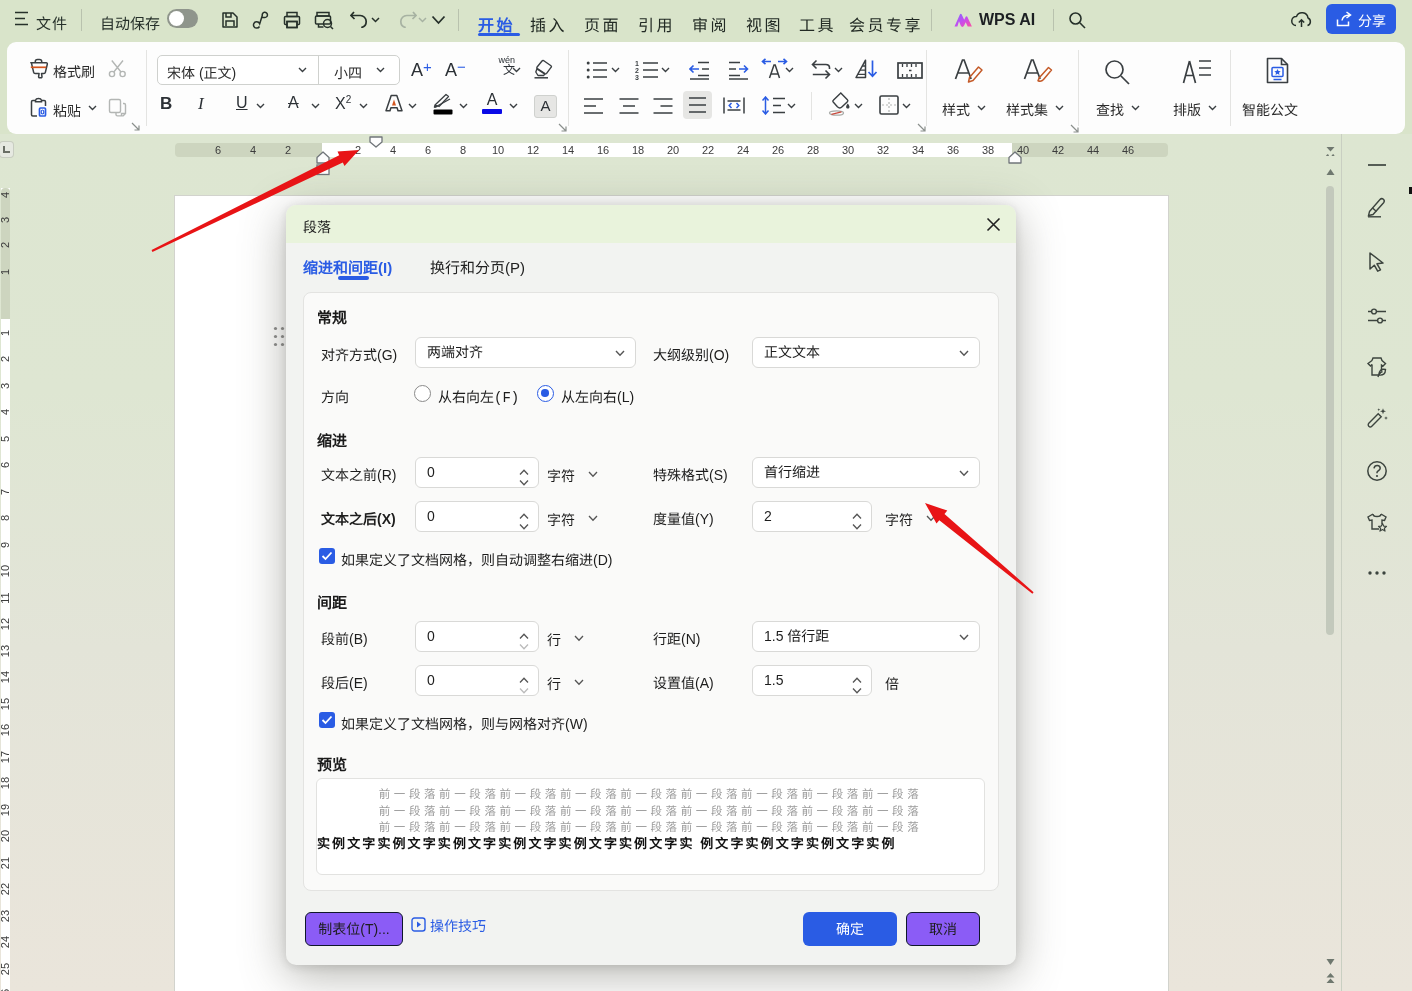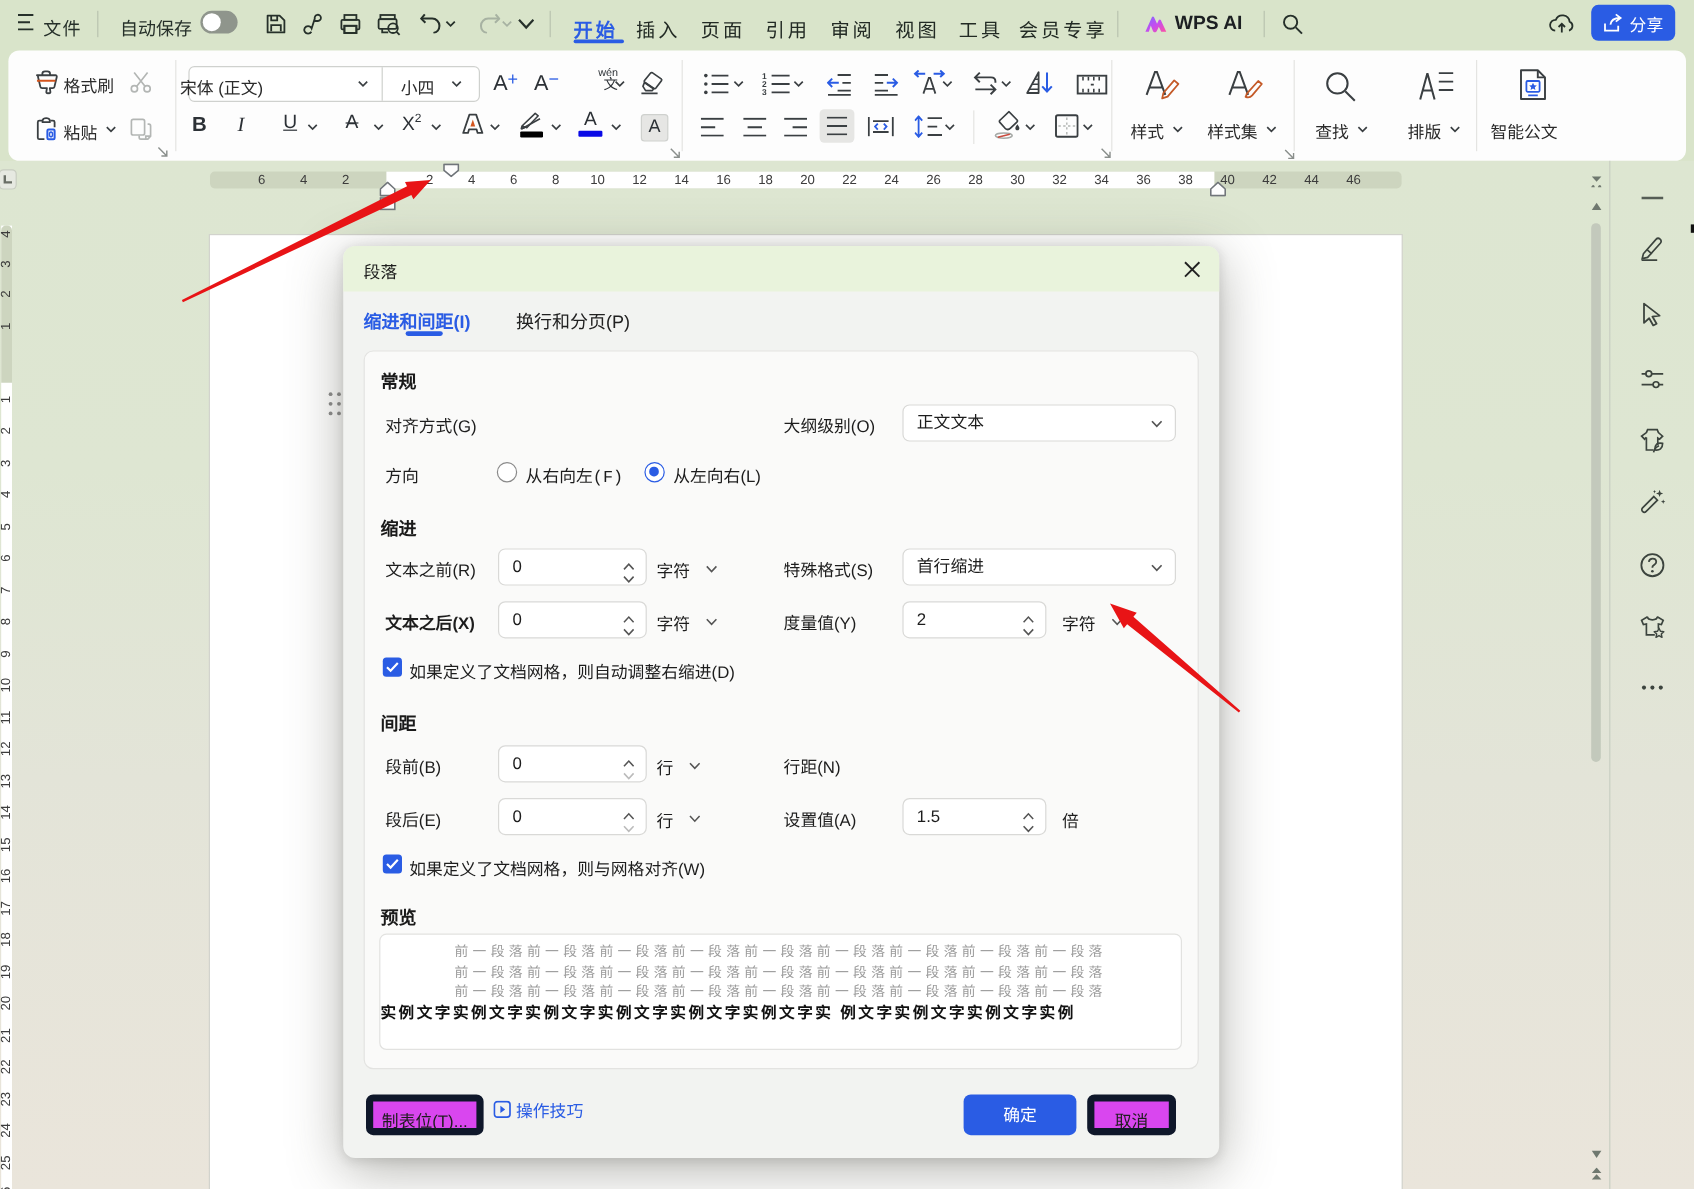--- a/index.html
+++ b/index.html
@@ -44,21 +44,21 @@
   .lbl{position:absolute;font-size:14px;color:#1d1d1d;}
   .selbox{position:absolute;height:31px;background:#fff;border:1px solid #d9d9d7;border-radius:6px;box-sizing:border-box;
       font-size:14px;color:#1d1d1d;line-height:29px;padding-left:11px;}
   .selchev{position:absolute;right:10px;top:12px;width:10px;height:7px;}
   .spinbox{position:absolute;width:124px;height:31px;background:#fff;border:1px solid #d9d9d7;border-radius:6px;box-sizing:border-box;
       font-size:14px;color:#1d1d1d;line-height:29px;padding-left:11px;}
   .spinar{position:absolute;right:9px;width:10px;height:29px;}
   .unit{position:absolute;font-size:14px;color:#1d1d1d;}
   .cb{position:absolute;width:16px;height:16px;background:#2a5ce4;border-radius:3px;}
   .btn{position:absolute;height:34px;border-radius:6px;box-sizing:border-box;font-size:14px;text-align:center;line-height:32px;}
-  .btnw{background:#d946ef;border:6px solid #0f172a;color:#1d1d1d;}
+  .btnw{background:#8b5cf6;border:1px solid #0f172a;color:#1d1d1d;}
   .btnb{background:#2a5ce4;color:#fff;line-height:34px;}
   
   #arrows{position:absolute;left:0;top:0;width:1412px;height:991px;pointer-events:none;}
 </style>
 </head>
 <body>
 <div id="app">
   <div id="docbg"></div>
   <div id="topbar">
     <svg class="abs" style="left:15px;top:11px" width="13" height="15" viewBox="0 0 13 15">
@@ -173,21 +173,21 @@
         <rect x="2.5" y="2.5" width="11" height="13" rx="1.5"></rect>
         <path d="M9 16v1.5c0 .8.6 1.4 1.4 1.4h5.8l2.3-2.5V7.9c0-.8-.6-1.4-1.4-1.4H16M14.5 19v-2.5h4"></path>
       </svg>
     <svg class="expand" style="left:124px;top:80px" viewBox="0 0 9 9">
         <path d="M1 1l7 7M8 3.5V8H3.5" stroke="#8a8f8c" stroke-width="1.2" fill="none"></path>
       </svg>
     <div class="tsep" style="left:139px"></div>
 
     <div class="abs" style="left:150px;top:13px;width:243px;height:30px;border:1px solid #cfd1ce;border-radius:5px;box-sizing:border-box;background:#fff;"></div>
     <div class="abs" style="left:311px;top:14px;width:1px;height:28px;background:#cfd1ce;"></div>
-    <div class="tbtext" style="left:143px;top:20px">宋体 (正文)</div>
+    <div class="tbtext" style="left:160px;top:20px">宋体 (正文)</div>
     <svg class="chev" style="left:291px;top:25px" viewBox="0 0 9 6">
         <path d="M1 1l3.5 3.5L8 1" stroke="#3a3f42" stroke-width="1.4" fill="none"></path>
       </svg>
     <div class="tbtext" style="left:327px;top:20px">小四</div>
     <svg class="chev" style="left:369px;top:25px" viewBox="0 0 9 6">
         <path d="M1 1l3.5 3.5L8 1" stroke="#3a3f42" stroke-width="1.4" fill="none"></path>
       </svg>
     <div class="abs" style="left:404px;top:16px;font-size:18px;color:#2c3136;">A<span style="color:#2a5ce4;font-size:15px;vertical-align:4px;">+</span></div>
     <div class="abs" style="left:438px;top:16px;font-size:18px;color:#2c3136;">A<span style="color:#2a5ce4;font-size:15px;vertical-align:4px;">−</span></div>
     <div class="abs" style="left:474px;top:14px;width:34px;text-align:right;color:#2c3136;">
@@ -542,20 +542,23 @@
     <div class="abs" style="left:17px;top:11px;font-size:14px;">段落</div>
     <svg class="abs" style="left:700px;top:12px" width="15" height="15" viewBox="0 0 15 15">
         <path d="M1.5 1.5l12 12M13.5 1.5l-12 12" stroke="#222" stroke-width="1.6"></path>
       </svg>
     <div class="abs" style="left:17px;top:51px;font-size:15px;font-weight:bold;color:#2a5ce4;">缩进和间距(I)</div>
     <div class="abs" style="left:52px;top:71px;width:31px;height:4px;background:#2a5ce4;border-radius:2px;"></div>
     <div class="abs" style="left:144px;top:51px;font-size:15px;color:#212121;">换行和分页(P)</div>
     <div id="dlgbox"></div>
     <div class="sechead" style="left:31px;top:101px;">常规</div>
     <div class="lbl" style="left:35px;top:139px;">对齐方式(G)</div>
+    <div class="selbox" style="left:129px;top:132px;width:221px;">两端对齐<svg class="selchev" viewBox="0 0 10 7">
+          <path d="M1 1l4 4.3L9 1" stroke="#555" stroke-width="1.4" fill="none"></path>
+        </svg></div>
     <div class="lbl" style="left:367px;top:139px;">大纲级别(O)</div>
     <div class="selbox" style="left:466px;top:132px;width:228px;">正文文本<svg class="selchev" viewBox="0 0 10 7">
           <path d="M1 1l4 4.3L9 1" stroke="#555" stroke-width="1.4" fill="none"></path>
         </svg></div>
     <div class="lbl" style="left:35px;top:181px;">方向</div>
     <div class="abs" style="left:128px;top:180px;width:17px;height:17px;border:1.5px solid #8a8a8a;border-radius:50%;box-sizing:border-box;background:#fff;"></div>
     <div class="lbl" style="left:152px;top:181px;font-family:Liberation Mono, monospace;">从右向左(F)</div>
     <div class="abs" style="left:251px;top:180px;width:17px;height:17px;border:1.8px solid #2a5ce4;border-radius:50%;box-sizing:border-box;background:#fff;">
         <div style="position:absolute;left:3px;top:3px;width:7.5px;height:7.5px;background:#2a5ce4;border-radius:50%;"></div>
       </div>
@@ -600,20 +603,23 @@
     <div class="lbl" style="left:35px;top:423px;">段前(B)</div>
     <div class="spinbox" style="left:129px;top:416px;">0<svg class="spinar" style="top:5px" viewBox="0 0 10 20">
           <path d="M1 7l4-4.3L9 7" stroke="#555" stroke-width="1.3" fill="none"></path>
           <path d="M1 13l4 4.3L9 13" stroke="#bbb" stroke-width="1.3" fill="none"></path>
         </svg></div>
     <div class="unit" style="left:261px;top:424px;">行</div>
     <svg class="abs" style="left:288px;top:430px" width="10" height="7" viewBox="0 0 10 7">
         <path d="M1 1l4 4.3L9 1" stroke="#555" stroke-width="1.3" fill="none"></path>
       </svg>
     <div class="lbl" style="left:367px;top:423px;">行距(N)</div>
+    <div class="selbox" style="left:466px;top:416px;width:228px;">1.5 倍行距<svg class="selchev" viewBox="0 0 10 7">
+          <path d="M1 1l4 4.3L9 1" stroke="#555" stroke-width="1.4" fill="none"></path>
+        </svg></div>
     <div class="lbl" style="left:35px;top:467px;">段后(E)</div>
     <div class="spinbox" style="left:129px;top:460px;">0<svg class="spinar" style="top:5px" viewBox="0 0 10 20">
           <path d="M1 7l4-4.3L9 7" stroke="#555" stroke-width="1.3" fill="none"></path>
           <path d="M1 13l4 4.3L9 13" stroke="#bbb" stroke-width="1.3" fill="none"></path>
         </svg></div>
     <div class="unit" style="left:261px;top:468px;">行</div>
     <svg class="abs" style="left:288px;top:474px" width="10" height="7" viewBox="0 0 10 7">
         <path d="M1 1l4 4.3L9 1" stroke="#555" stroke-width="1.3" fill="none"></path>
       </svg>
     <div class="lbl" style="left:367px;top:467px;">设置值(A)</div>

